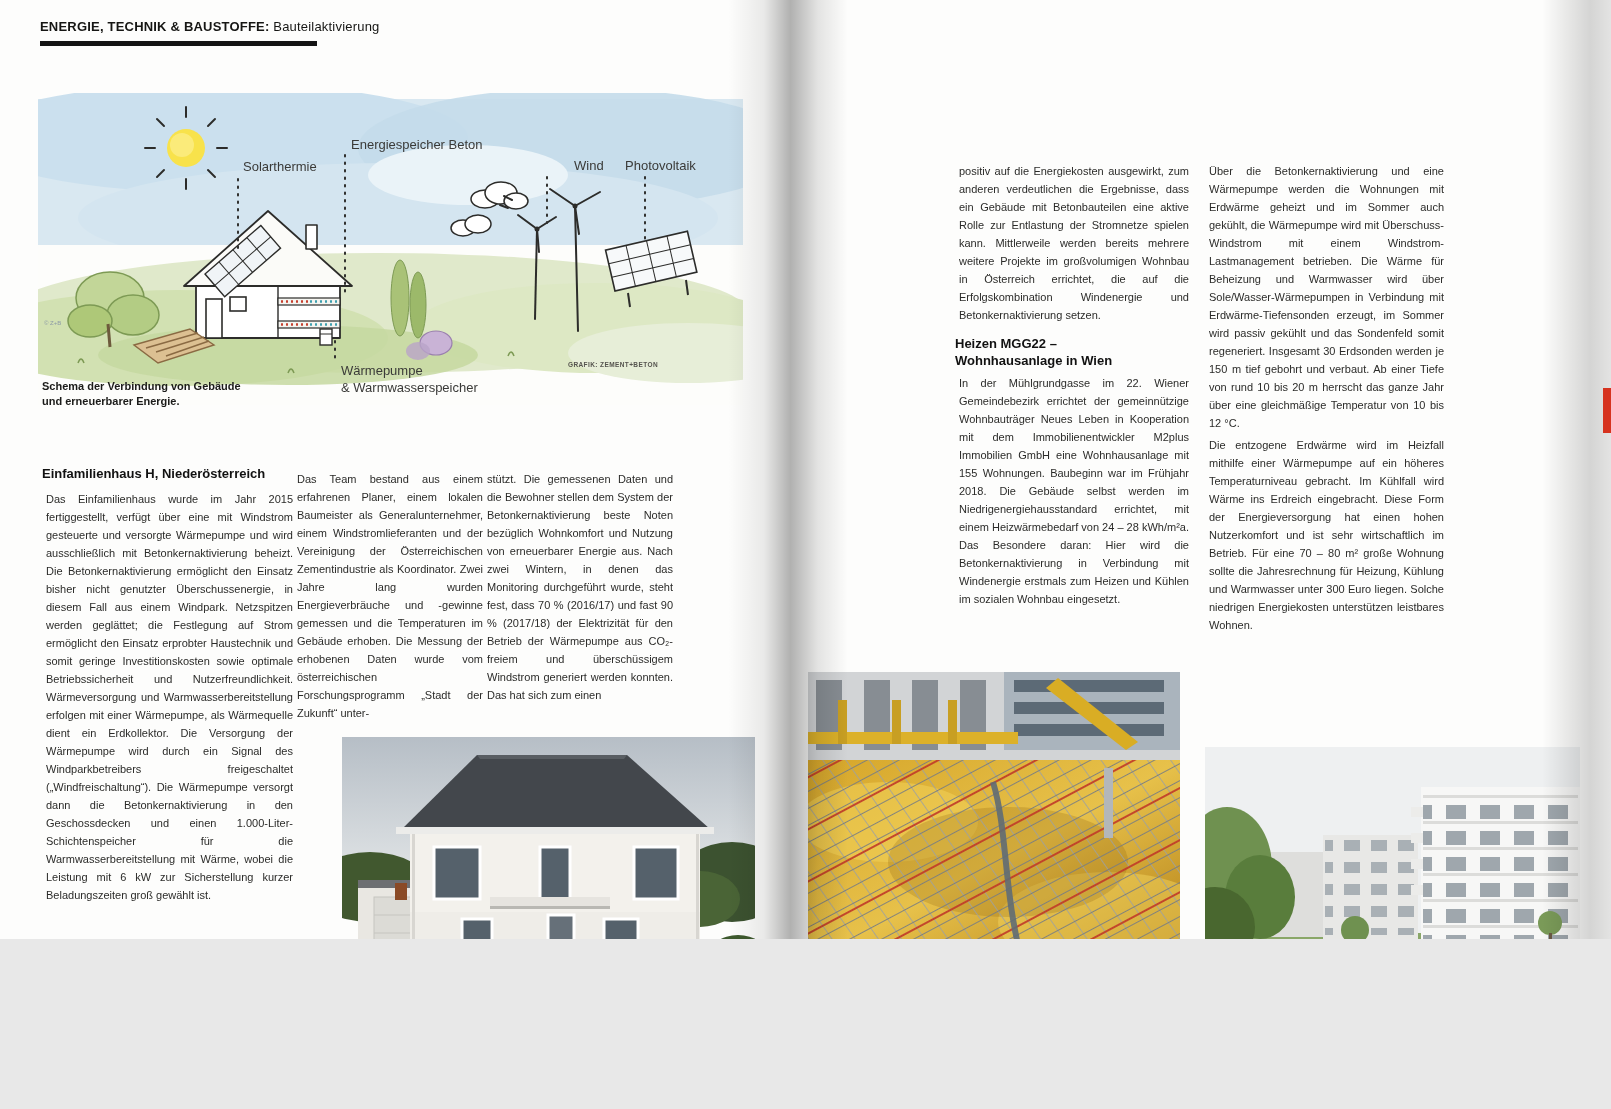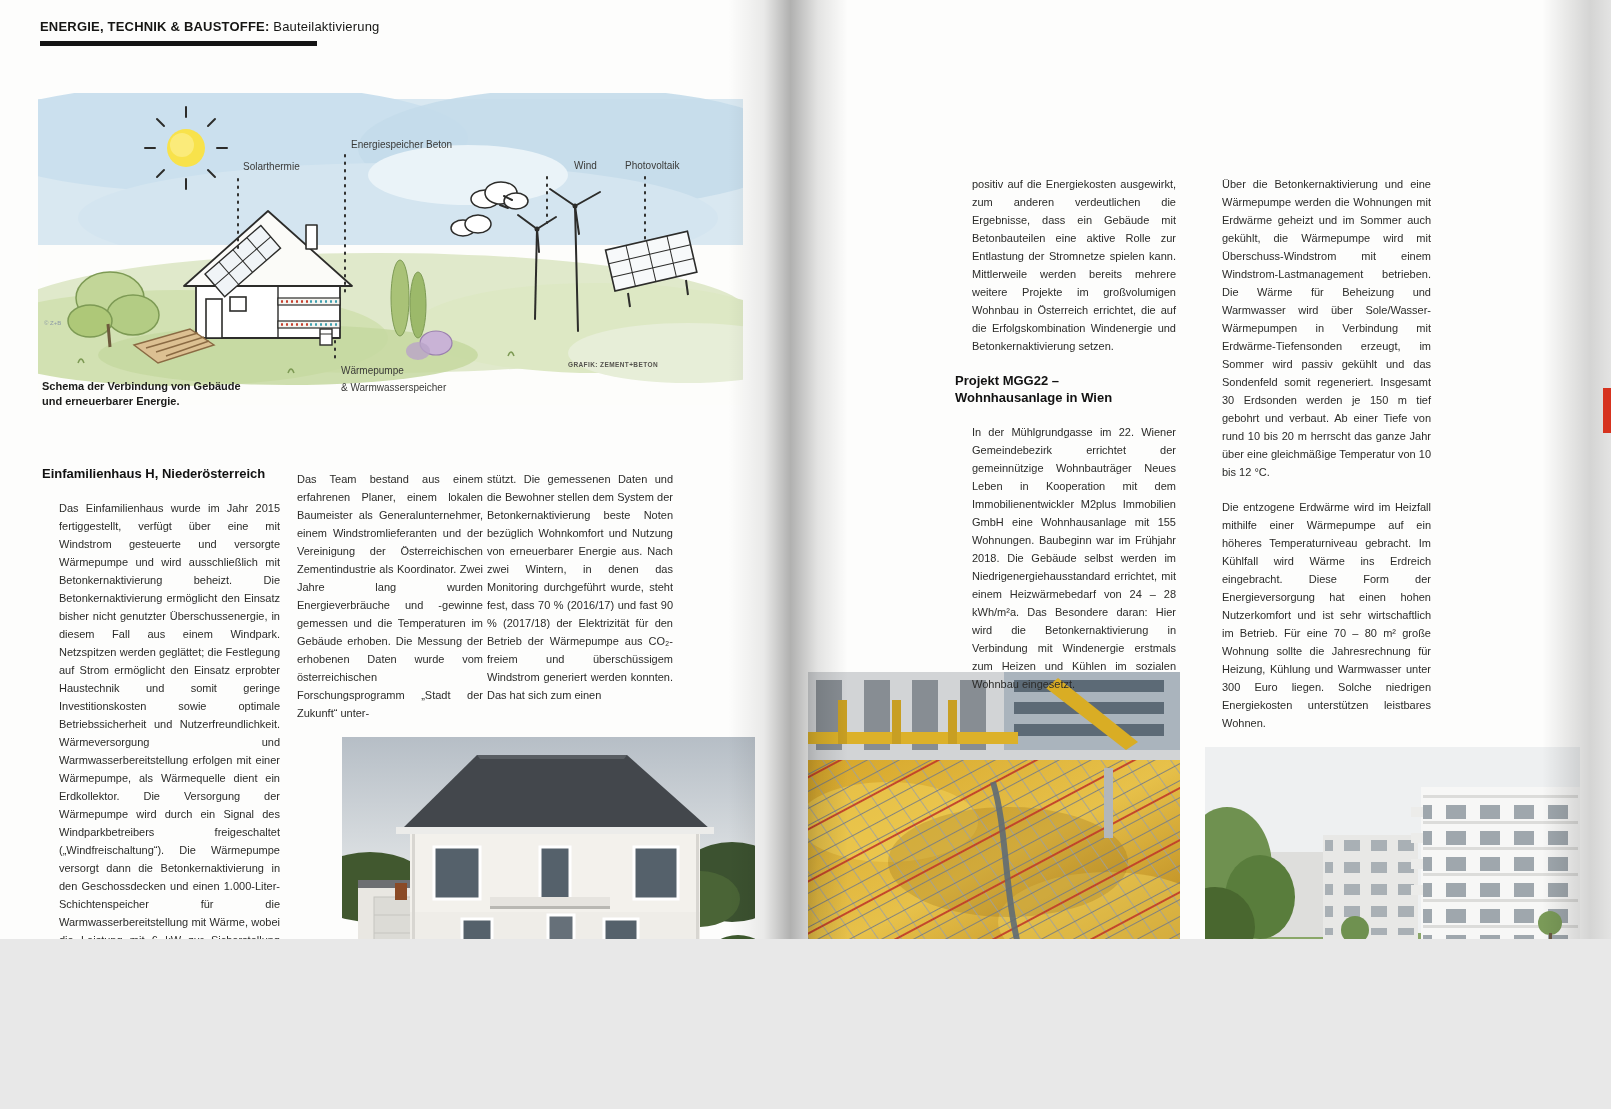--- a/index.html
+++ b/index.html
@@ -7,27 +7,27 @@
   body { font-family:"Liberation Sans", sans-serif; background:#e8e8e8; }
   .spread { position:relative; width:1611px; height:939px; background:#fdfdfc; overflow:hidden; }
   .abs { position:absolute; }
 
   .kicker { font-size:13px; color:#161614; letter-spacing:.2px; white-space:nowrap; }
   .kicker .b { font-weight:700; }
   .rule { background:#141414; }
 
   .body-text { font-size:11px; line-height:18px; text-align:justify; color:#2b2b29;
                hyphens:auto; -webkit-hyphens:auto; }
-  .body-text p { margin:17px; }
-  .col-head { font-weight:700; font-size:13px; line-height:16px; color:#111; margin-bottom:16px; }
+  .body-text p { margin:4px; }
+  .col-head { font-weight:700; font-size:13px; line-height:16px; color:#111; margin-bottom:8px; }
   .inner-head { font-weight:700; font-size:13px; line-height:17px; color:#111; margin:11px 0 5px 0; }
 
   .caption-bold { font-weight:700; font-size:11px; line-height:15px; color:#1b1b19; }
   .credit { font-size:6.5px; font-weight:700; letter-spacing:.4px; color:#55534e; white-space:nowrap; }
-  .ill-label { font-size:10px; line-height:17px; color:#3a3a38; white-space:nowrap; }
+  .ill-label { font-size:13px; line-height:17px; color:#3a3a38; white-space:nowrap; }
   .tiny-copy { font-size:6px; color:#8d9ba6; }
 
   .footer-num { font-size:10px; font-weight:700; color:#161614; }
   .footer-mid { font-size:12px; color:#161614; white-space:nowrap; }
   .footer-mid .mag { font-weight:700; letter-spacing:.5px;text-align:right; }
   .footer-site { font-size:10px; color:#3a3a38; }
 
   .photo-frame svg { display:block; width:100%; height:100%; }
 
   .gutter { pointer-events:none; z-index:50;
@@ -301,21 +301,21 @@
     </svg>
   </div>
   <div class="abs credit" style="left:1040px; top:970px; width:140px; text-align:right;">FOTO: MA 20/A. KROMUS</div>
   <div class="abs caption-bold" style="left:845px; top:979px; width:215px;">Eine frühzeitige Planung im Bauprozess ist für den Erfolg der Bauteilaktivierung entscheidend.</div>
 
   <div class="abs" style="left:955px; top:158px; width:238px;">
     <div class="body-text">
       <p>positiv auf die Energiekosten ausgewirkt, zum anderen verdeutlichen die Ergebnisse, dass ein Gebäude mit Betonbauteilen eine aktive Rolle zur Entlastung der Stromnetze spielen kann. Mittlerweile werden bereits mehrere weitere Projekte im großvolumigen Wohnbau in Österreich errichtet, die auf die Erfolgskombination Windenergie und Betonkernaktivierung setzen.</p>
     </div>
     <div class="inner-head">
-      <div>Projekt MGG22 –</div>
+      <div>Heizen MGG22 –</div>
       <div>Wohnhausanlage in Wien</div>
     </div>
     <div class="body-text">
       <p>In der Mühlgrundgasse im 22. Wiener Gemeindebezirk errichtet der gemeinnützige Wohnbauträger Neues Leben in Kooperation mit dem Immobilienentwickler M2plus Immobilien GmbH eine Wohnhausanlage mit 155 Wohnungen. Baubeginn war im Frühjahr 2018. Die Gebäude selbst werden im Niedrigenergiehausstandard errichtet, mit einem Heizwärmebedarf von 24 – 28 kWh/m²a. Das Besondere daran: Hier wird die Betonkernaktivierung in Verbindung mit Windenergie erstmals zum Heizen und Kühlen im sozialen Wohnbau eingesetzt.</p>
     </div>
   </div>
   <div class="abs body-text" style="left:1205px; top:158px; width:243px;">
     <p>Über die Betonkernaktivierung und eine Wärmepumpe werden die Wohnungen mit Erdwärme geheizt und im Sommer auch gekühlt, die Wärmepumpe wird mit Überschuss-Windstrom mit einem Windstrom-Lastmanagement betrieben. Die Wärme für Beheizung und Warmwasser wird über Sole/Wasser-Wärmepumpen in Verbindung mit Erdwärme-Tiefensonden erzeugt, im Sommer wird passiv gekühlt und das Sondenfeld somit regeneriert. Insgesamt 30 Erdsonden werden je 150 m tief gebohrt und verbaut. Ab einer Tiefe von rund 10 bis 20 m herrscht das ganze Jahr über eine gleichmäßige Temperatur von 10 bis 12 °C.</p>
     <p>Die entzogene Erdwärme wird im Heizfall mithilfe einer Wärmepumpe auf ein höheres Temperaturniveau gebracht. Im Kühlfall wird Wärme ins Erdreich eingebracht. Diese Form der Energieversorgung hat einen hohen Nutzerkomfort und ist sehr wirtschaftlich im Betrieb. Für eine 70 – 80 m² große Wohnung sollte die Jahresrechnung für Heizung, Kühlung und Warmwasser unter 300 Euro liegen. Solche niedrigen Energiekosten unterstützen leistbares Wohnen.</p>
   </div>

